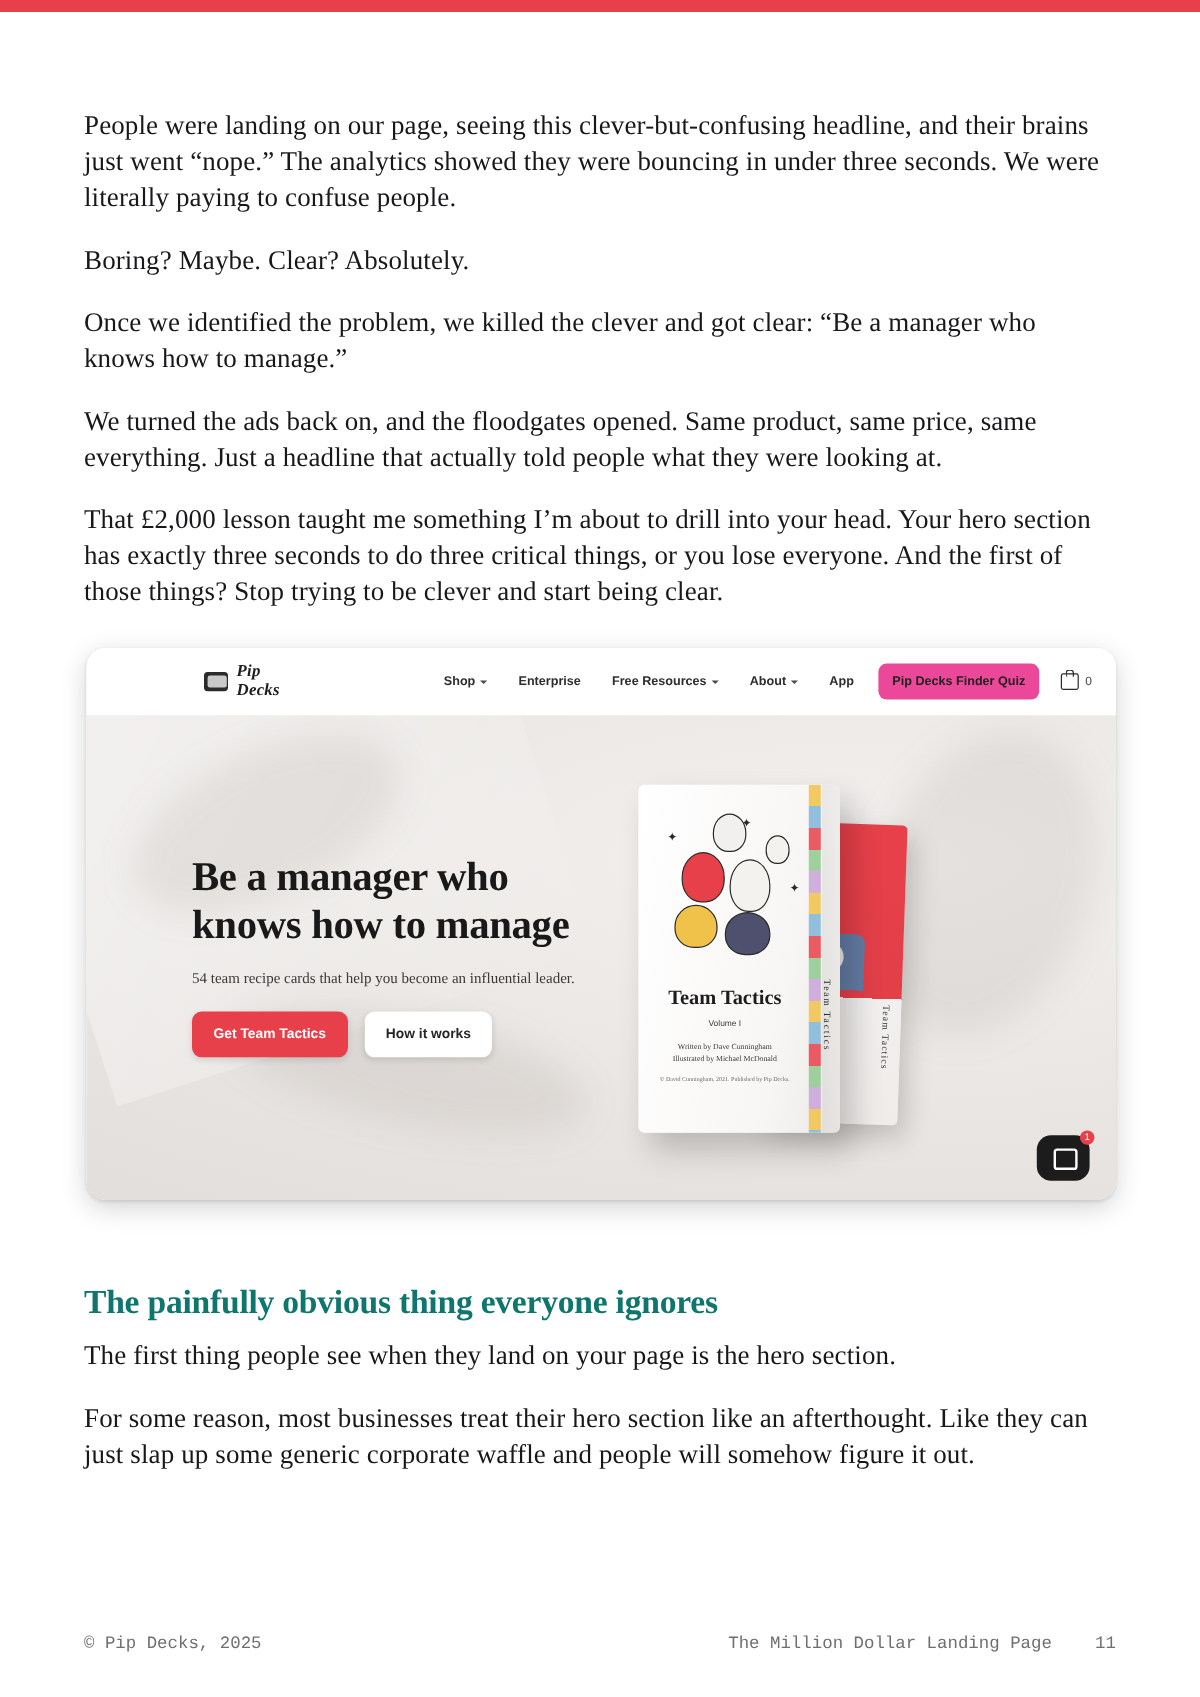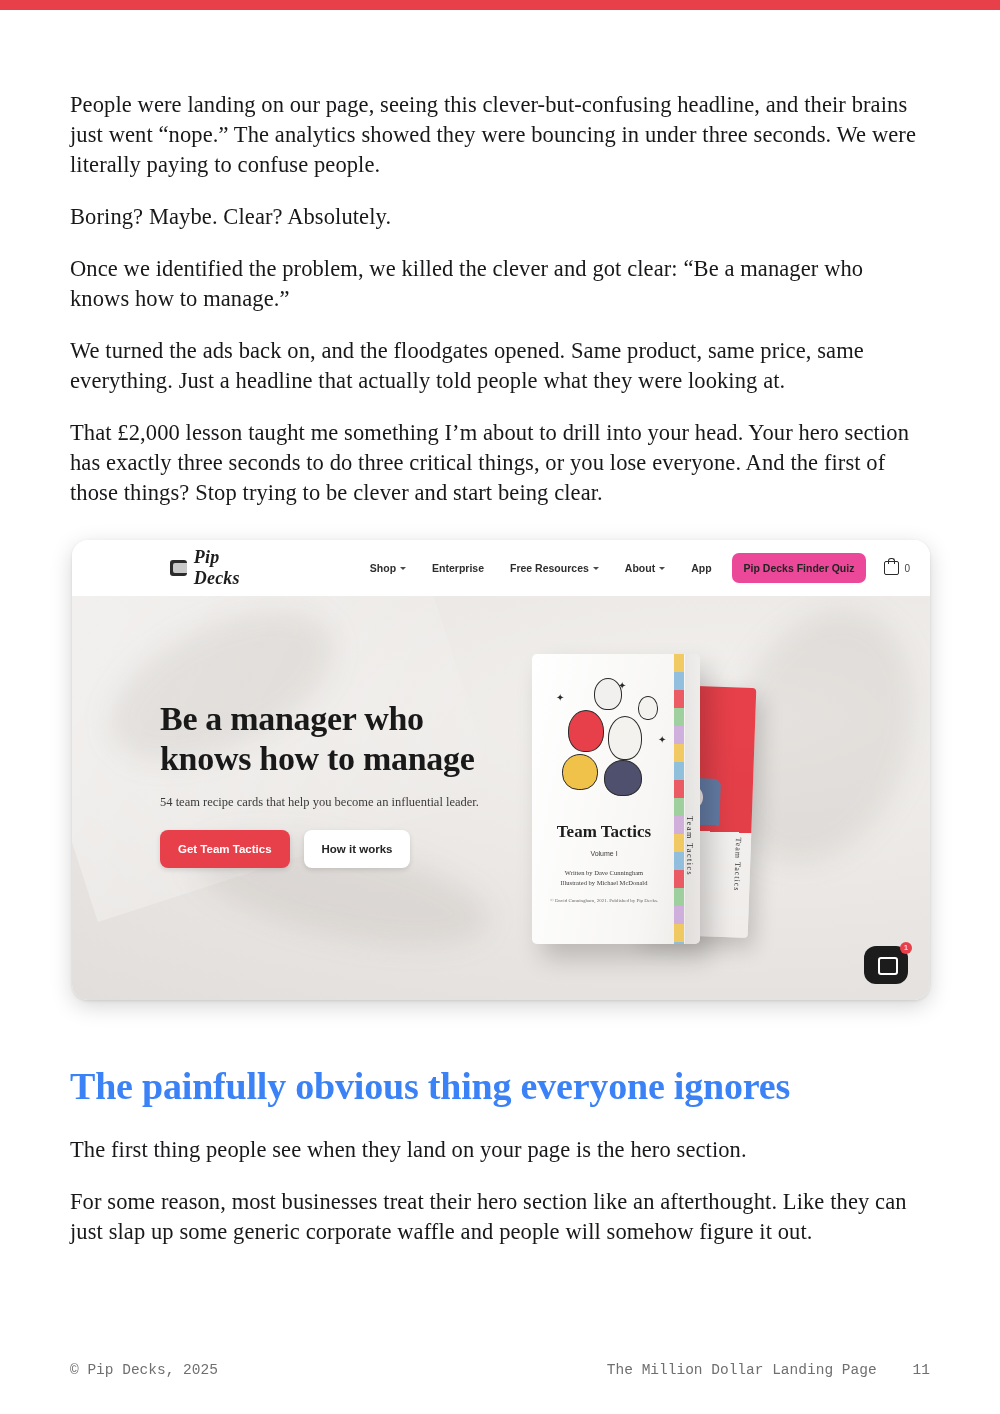--- a/index.html
+++ b/index.html
@@ -88,21 +88,21 @@
     left: 3px; top: 3px;
     width: 16px; height: 10px;
     border-radius: 2px;
     background: #ffffff;
     opacity: .75;
   }
   .brand-name {
     font-family: "Liberation Serif", serif;
     font-style: italic;
     font-weight: bold;
-    font-size: 18px;
+    font-size: 14px;
     color: #1d1d1d;
     letter-spacing: .2px;
   }
   .nav-links {
     display: flex;
     align-items: center;
     gap: 26px;
     margin-left: 118px;
     font-family: "Liberation Sans", sans-serif;
     font-size: 10.5px;
@@ -177,21 +177,21 @@
     border-radius: 50%;
     background: rgba(120,115,110,.12);
     filter: blur(14px);
   }
   .sb1 { left: 30px; top: 30px; width: 240px; height: 120px; transform: rotate(-25deg); }
   .sb2 { left: 120px; top: 250px; width: 300px; height: 90px; transform: rotate(12deg); }
   .sb3 { right: 20px; top: 10px; width: 180px; height: 260px; transform: rotate(20deg); }
   .hero-copy {
     position: absolute;
     left: 88px;
-    top: 103px;
+    top: 116px;
     width: 380px;
     z-index: 2;
   }
   .hero-title {
     font-family: "Liberation Serif", serif;
     font-weight: bold;
     font-size: 34px;
     line-height: 40px;
     color: #191919;
     margin: 0;
@@ -385,24 +385,24 @@
     color: #fff;
     font-family: "Liberation Sans", sans-serif;
     font-size: 8px;
     line-height: 12px;
     text-align: center;
   }
   
   .section-heading {
     font-family: "Liberation Serif", serif;
     font-weight: bold;
-    font-size: 38px;
+    font-size: 28px;
     line-height: 36px;
-    color: #3b82f6;
-    margin: 68px 0 31px 0;
+    color: #0f766e;
+    margin: 68px 0 11px 0;
     letter-spacing: -0.2px;
   }
   .footer {
     position: absolute;
     left: 70px;
     right: 70px;
     bottom: 36px;
     display: flex;
     justify-content: space-between;
     align-items: baseline;

